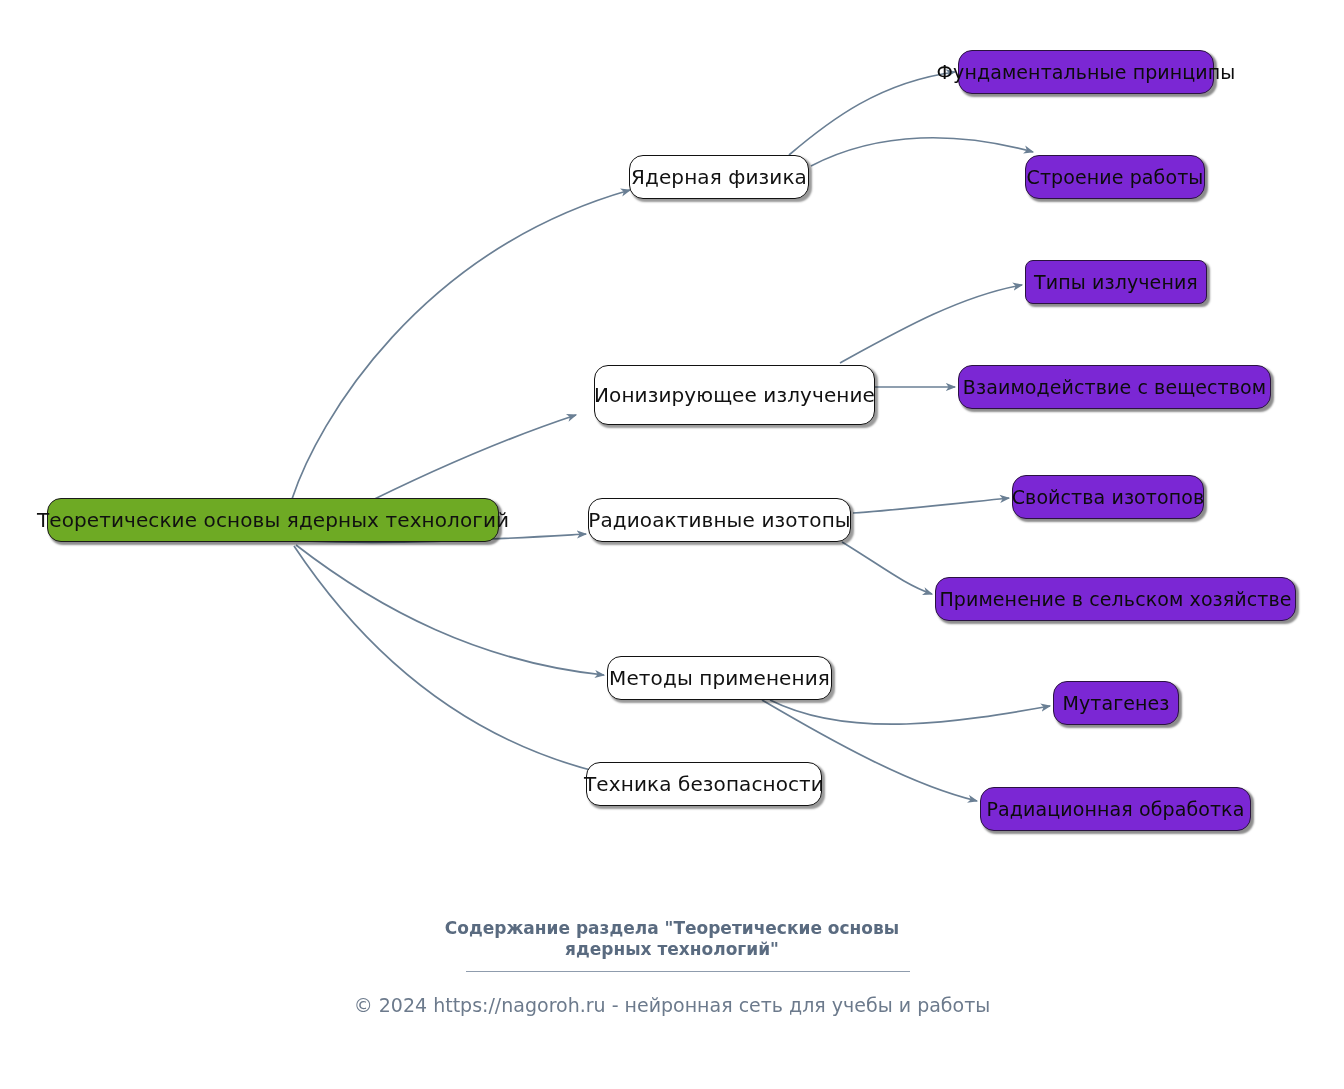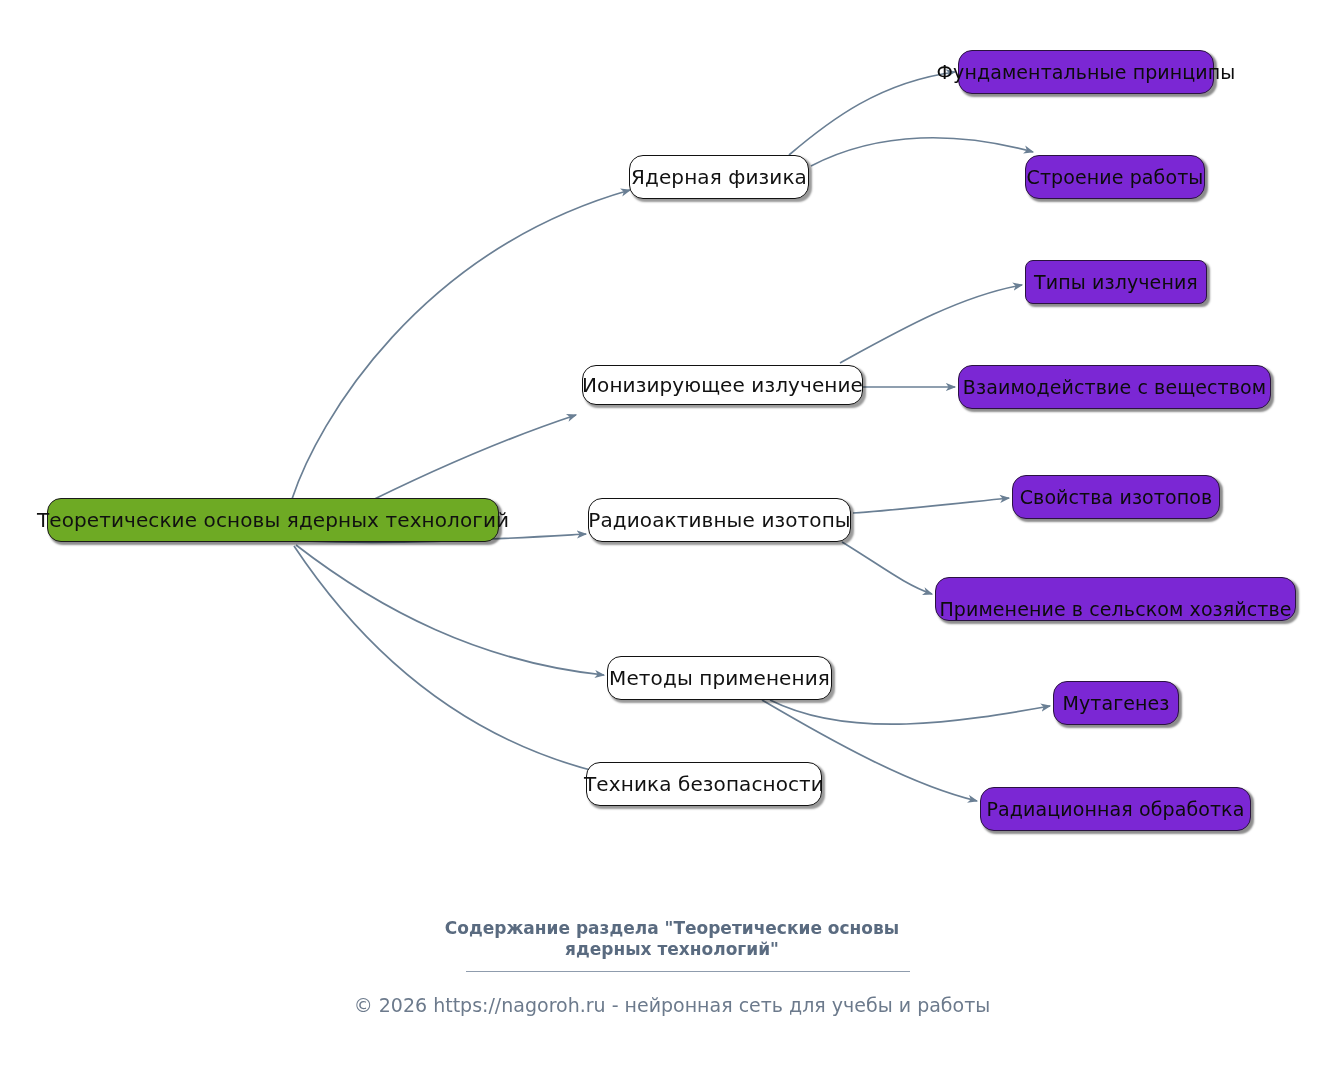--- a/index.html
+++ b/index.html
@@ -113,21 +113,21 @@
   </svg>
 
   <div class="node node-root" style="left:47px; top:498px; width:452px; height:44px;">
     <span>Теоретические основы ядерных технологий</span>
   </div>
 
   <div class="node node-branch" style="left:629px; top:155px; width:180px; height:44px;">
     <span>Ядерная физика</span>
   </div>
 
-  <div class="node node-branch" style="left:582px; top:365px; width:281px; height:40px;">
+  <div class="node node-branch" style="left:594px; top:365px; width:281px; height:60px;">
     <span>Ионизирующее излучение</span>
   </div>
 
   <div class="node node-branch" style="left:588px; top:498px; width:263px; height:44px;">
     <span>Радиоактивные изотопы</span>
   </div>
 
   <div class="node node-branch" style="left:607px; top:656px; width:225px; height:44px;">
     <span>Методы применения</span>
   </div>
@@ -145,25 +145,25 @@
   </div>
 
   <div class="node node-leaf" style="left:1025px; top:260px; width:182px; height:44px;border-radius:8px;">
     <span>Типы излучения</span>
   </div>
 
   <div class="node node-leaf" style="left:958px; top:365px; width:313px; height:44px;">
     <span>Взаимодействие с веществом</span>
   </div>
 
-  <div class="node node-leaf" style="left:1012px; top:475px; width:208px; height:44px;">
+  <div class="node node-leaf" style="left:1012px; top:475px; width:192px; height:44px;">
     <span>Свойства изотопов</span>
   </div>
 
-  <div class="node node-leaf" style="left:935px; top:577px; width:361px; height:44px;align-items:flex-end;">
+  <div class="node node-leaf" style="left:935px; top:577px; width:361px; height:44px;">
     <span>Применение в сельском хозяйстве</span>
   </div>
 
   <div class="node node-leaf" style="left:1053px; top:681px; width:126px; height:44px;">
     <span>Мутагенез</span>
   </div>
 
   <div class="node node-leaf" style="left:980px; top:787px; width:271px; height:44px;">
     <span>Радиационная обработка</span>
   </div>
@@ -171,16 +171,16 @@
   <div class="caption" style="top:917px;">
     <span>Содержание раздела "Теоретические основы</span>
   </div>
   <div class="caption" style="top:938px;">
     <span>ядерных технологий"</span>
   </div>
 
   <div class="caption-rule" style="left:466px; top:971px; width:444px;"></div>
 
   <div class="footer" style="top:994px;">
-    <span>© 2026 https://nagoroh.ru - нейронная сеть для учебы и работы</span>
+    <span>© 2024 https://nagoroh.ru - нейронная сеть для учебы и работы</span>
   </div>
 
 </div>
 
 </body></html>

